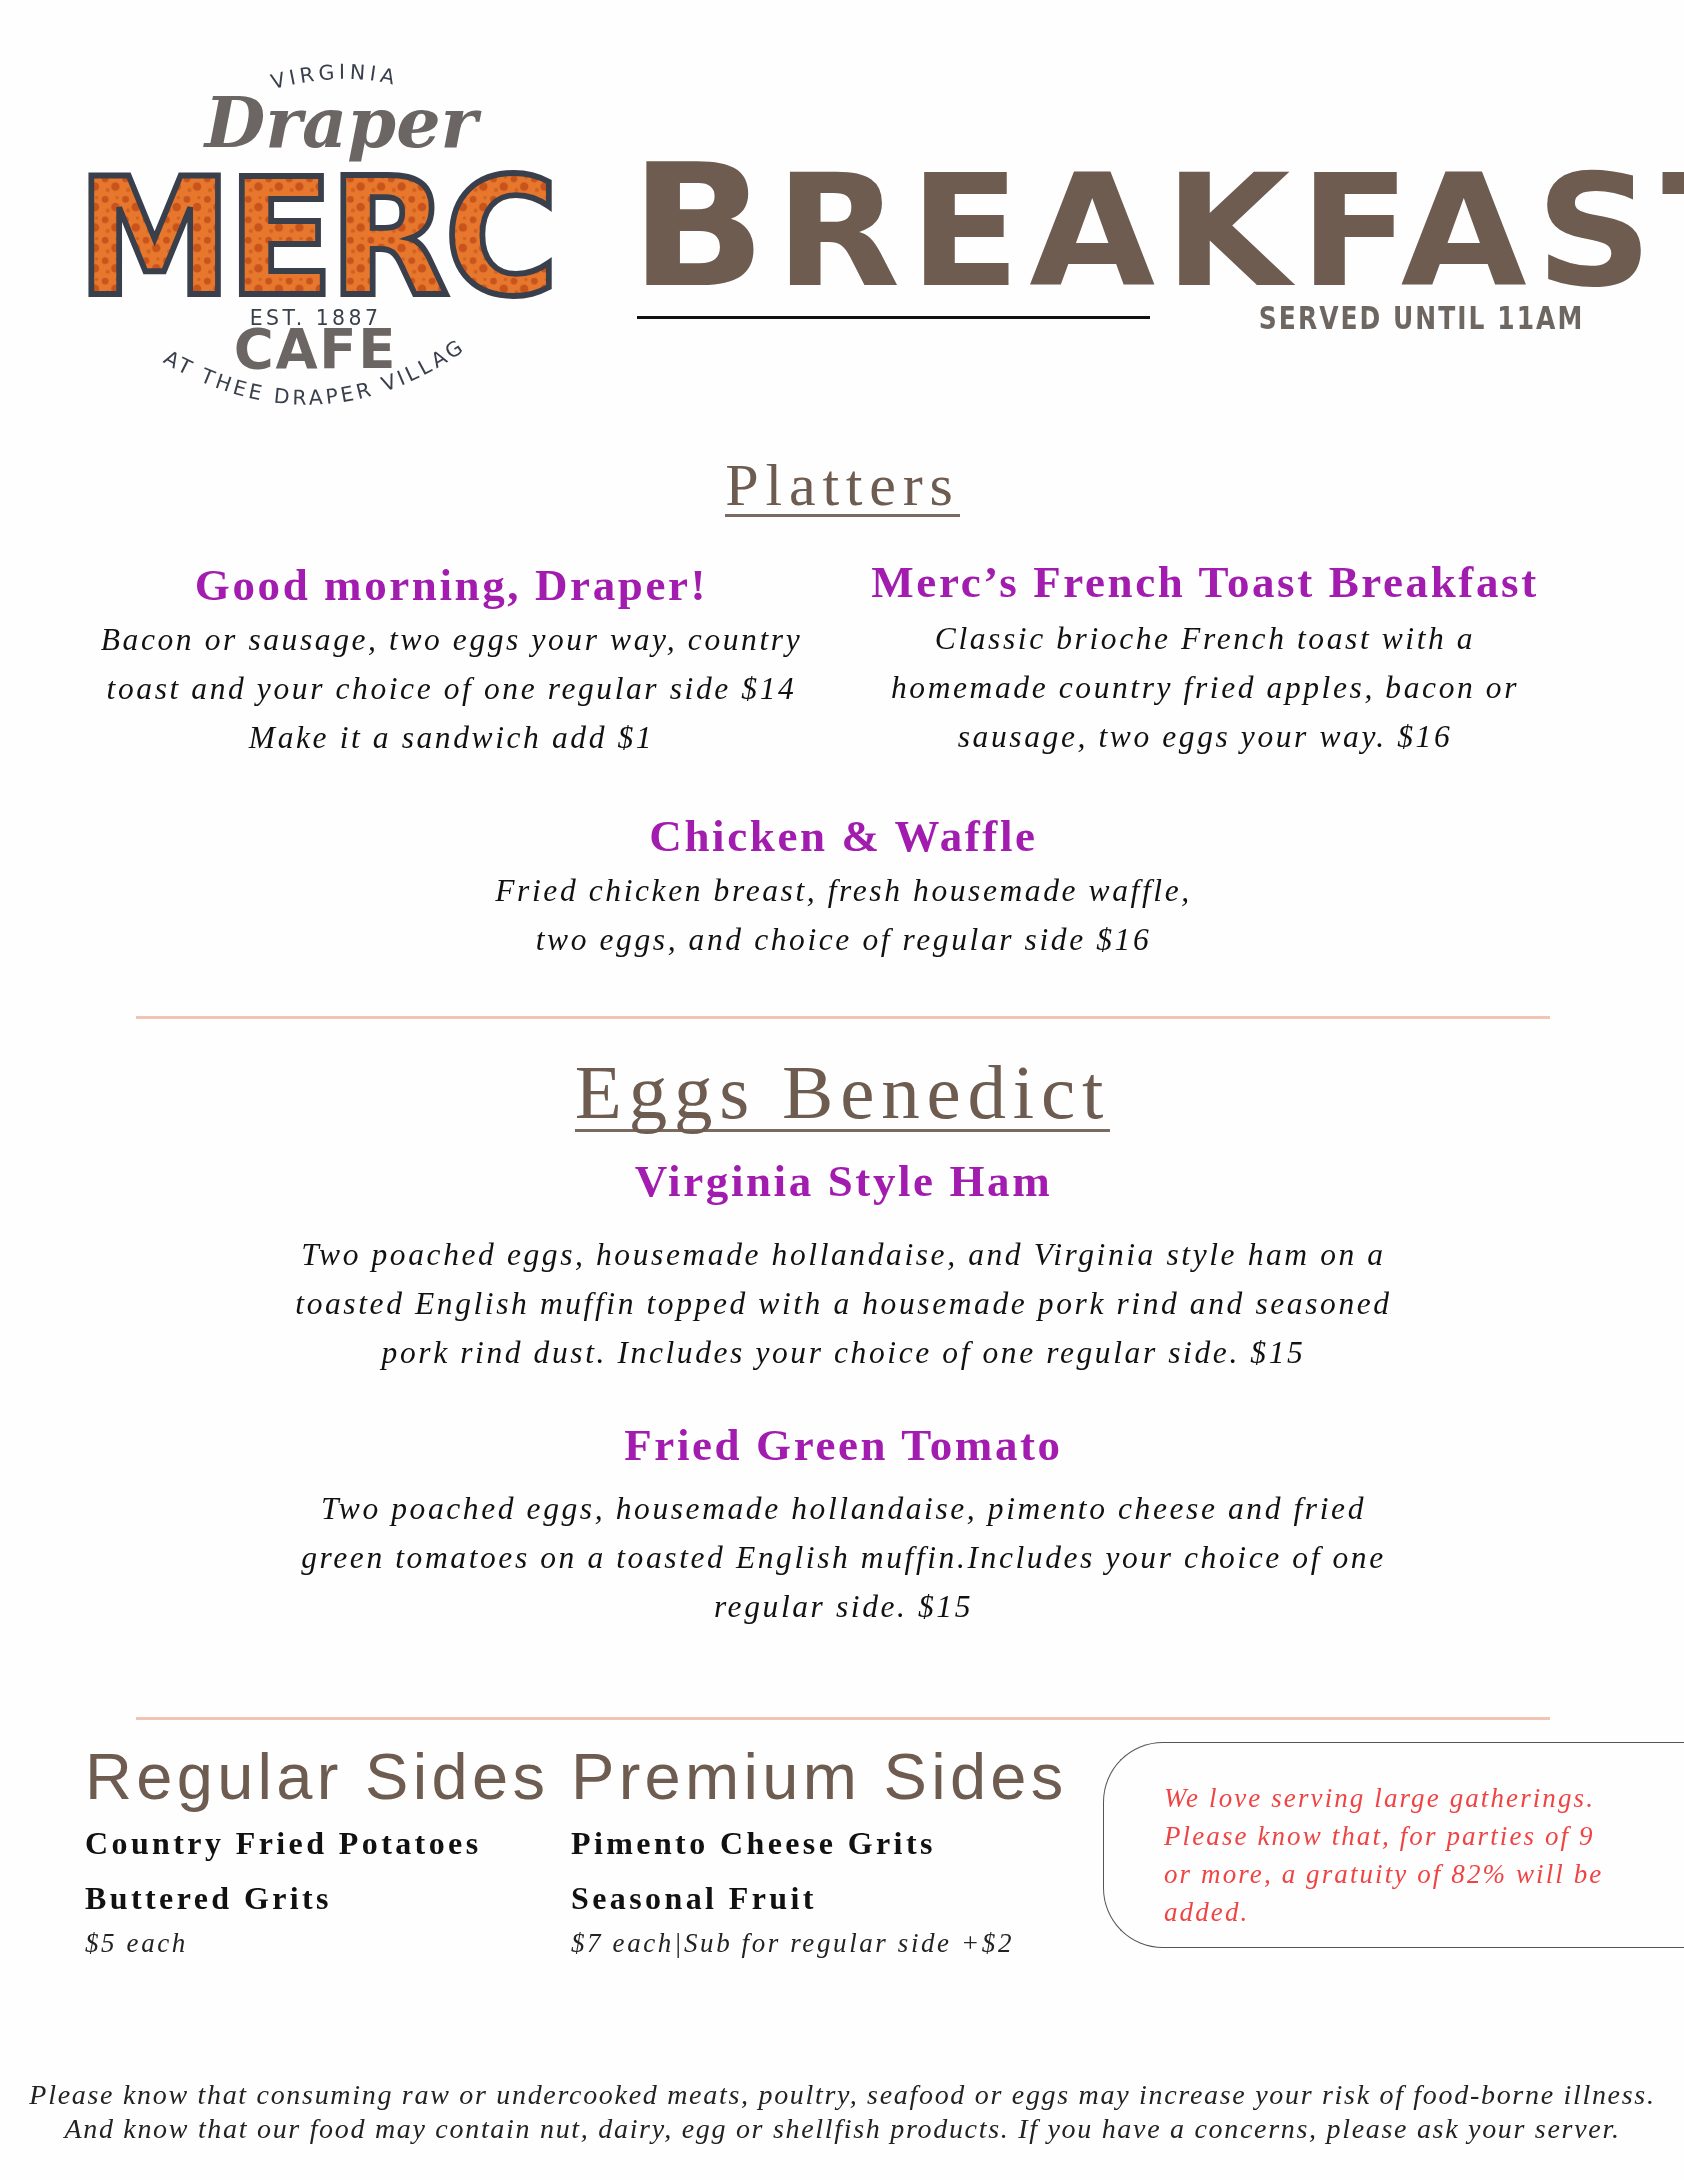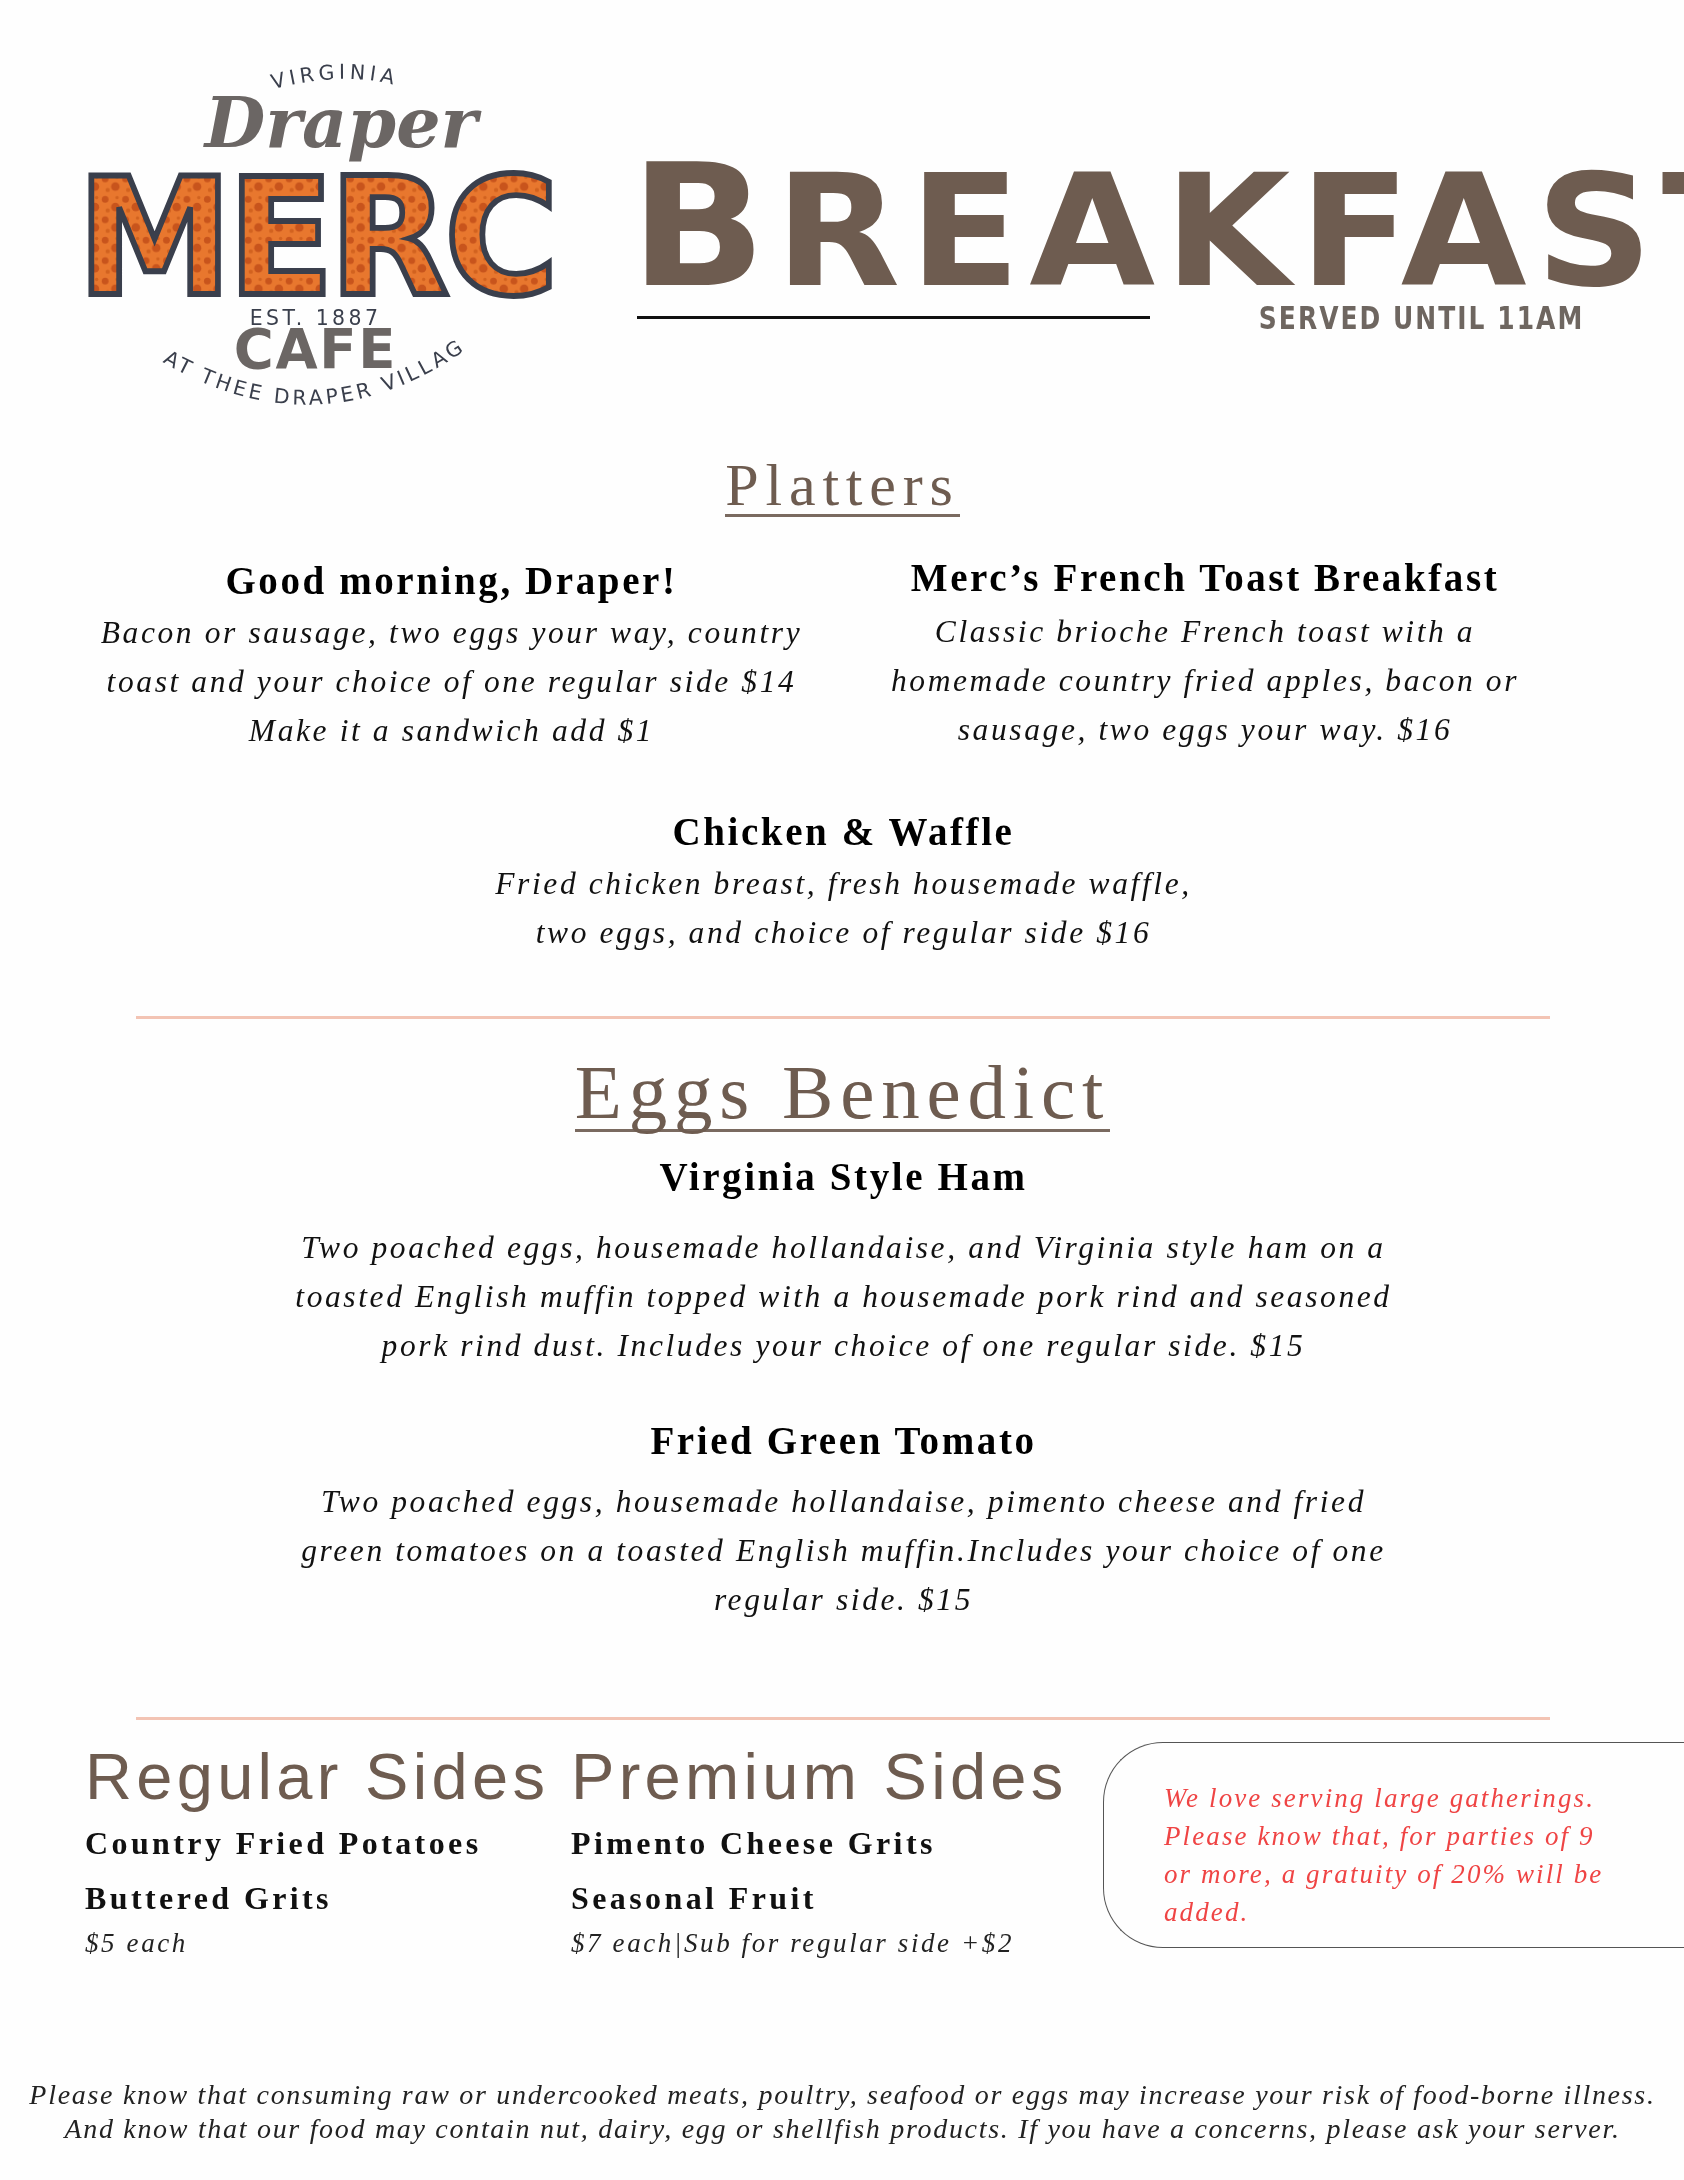--- a/index.html
+++ b/index.html
@@ -33,22 +33,22 @@
       font-family: "Liberation Serif", serif; color: #6e5c50; font-weight: normal;
       letter-spacing: 6.8px;
     }
     .section-heading span { border-bottom: 3.4px solid #7a6a60; padding-bottom: 0; display: inline-block; line-height: 0.95; }
     .h-platters { top: 451px; font-size: 60px; }
     .h-benedict { top: 1048px; font-size: 77px; }
 
     
     .item { position: absolute; text-align: center; }
     .item-name {
-      font-family: "Liberation Serif", serif; font-weight: bold; font-size: 39px;
-      letter-spacing: 2.6px; color: #000000; line-height: 1.2;
+      font-family: "Liberation Serif", serif; font-weight: bold; font-size: 45px;
+      letter-spacing: 2.6px; color: #a21caf; line-height: 1.2;
     }
     .item-desc {
       font-family: Liberation Serif, serif; font-style: italic; font-size: 31.5px;
       letter-spacing: 2.6px; color: #111; line-height: 49px; margin-top: 3.4px;
     }
     .it-good   { left: 85px;  top: 558px; width: 733px; }
     .it-french { left: 843px;  top: 555px; width: 724px; }
     .it-french .item-desc { margin-top: 5.1px; }
     .it-chicken{ left: 409px;  top: 809px; width: 869px; text-align: center; }
     .it-ham    { left: 247px;  top: 1154px; width: 1193px; }
@@ -202,21 +202,21 @@
   <div class="side-list">
     <div class="side-item">Pimento Cheese Grits</div>
     <div class="side-item">Seasonal Fruit</div>
   </div>
   <div class="sides-price">$7 each|Sub for regular side +$2</div>
 </div>
 
 <div class="note">
   <p>We love serving large gatherings.</p>
   <p>Please know that, for parties of 9</p>
-  <p>or more, a gratuity of 20% will be</p>
+  <p>or more, a gratuity of 82% will be</p>
   <p>added.</p>
 </div>
 
 <div class="footer">
   <p>Please know that consuming raw or undercooked meats, poultry, seafood or eggs may increase your risk of food-borne illness.</p>
   <p>And know that our food may contain nut, dairy, egg or shellfish products. If you have a concerns, please ask your server.</p>
 </div>
 
 
 </body></html>

